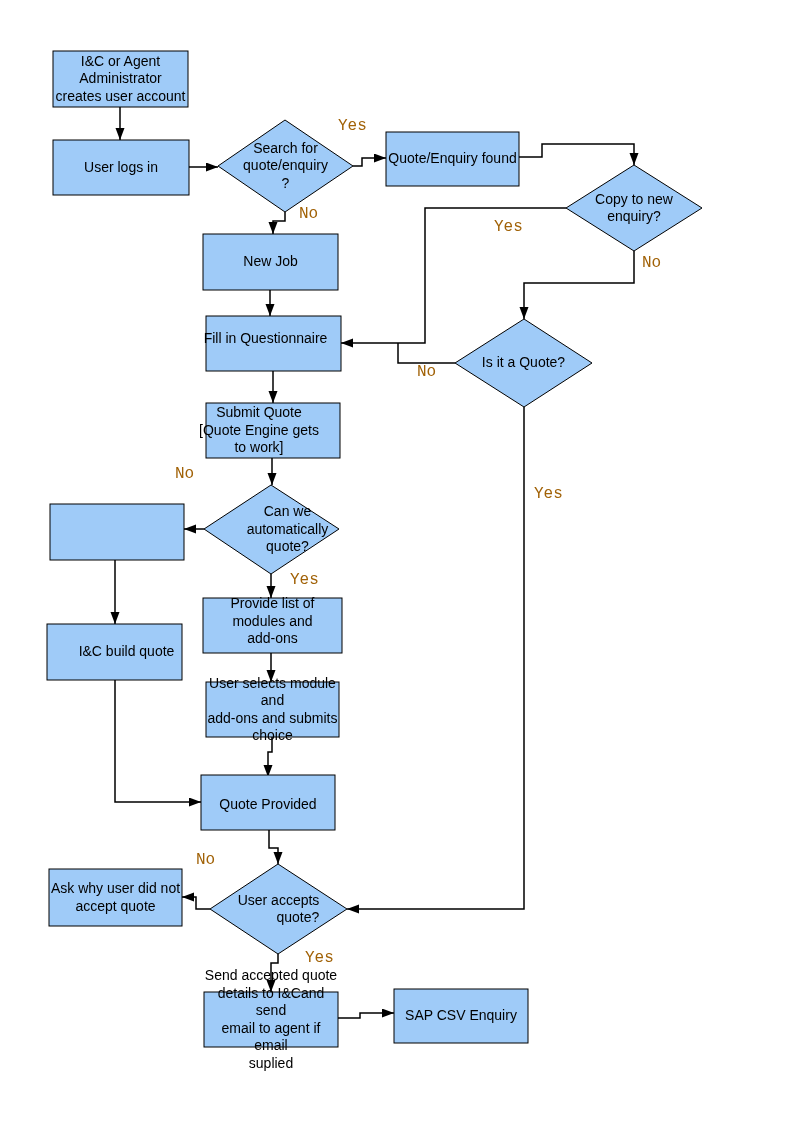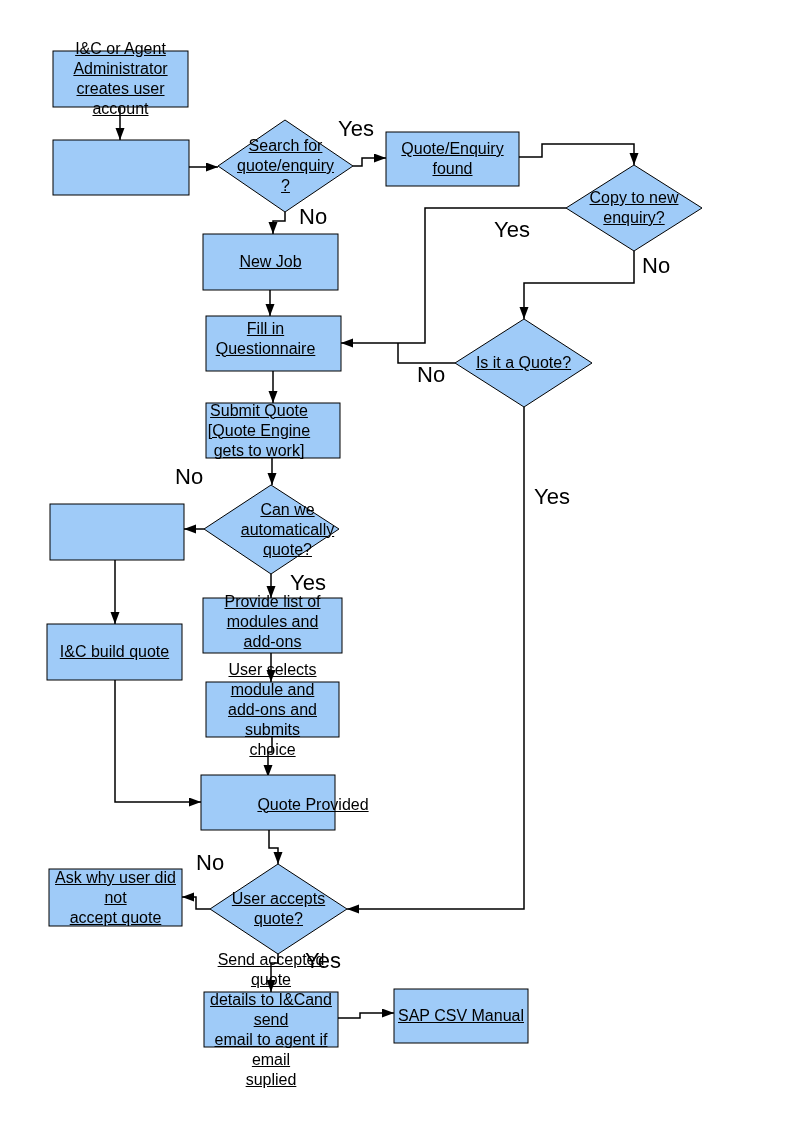--- a/index.html
+++ b/index.html
@@ -9,47 +9,47 @@
     background:#ffffff;
     font-family:"Liberation Sans", sans-serif;
     color:#000000;
     overflow:hidden;
   }
   #shapes{position:absolute;left:0;top:0;}
   .node-label{
     position:absolute;
     display:flex;align-items:center;justify-content:center;
     text-align:center;
-    font-size:16px;line-height:1.25;
+    font-size:14px;line-height:1.25;
     white-space:pre-line;
     pointer-events:none;
-    text-decoration:underline;
   }
   .bl{
     position:absolute;
-    font-size:22px;line-height:1;
-    color:#000000;
+    font-size:16px;line-height:1;
+    color:#a16207;
+    font-family:Liberation Mono, monospace;
   }
   
   .n-create{left:53px;top:51px;width:135px;height:56px;}
   .n-login{left:53px;top:140px;width:136px;height:55px;}
   .n-search{left:218px;top:120px;width:135px;height:92px;}
   .n-found{left:386px;top:132px;width:133px;height:54px;}
   .n-copy{left:566px;top:165px;width:136px;height:86px;}
   .n-newjob{left:203px;top:234px;width:135px;height:56px;}
   .n-fillq{left:198px;top:316px;width:135px;height:45px;}
   .n-isquote{left:455px;top:319px;width:137px;height:88px;}
   .n-submit{left:192px;top:403px;width:134px;height:55px;}
   .n-canauto{left:220px;top:485px;width:135px;height:89px;}
   .n-manual{left:50px;top:504px;width:134px;height:56px;}
-  .n-icbuild{left:47px;top:624px;width:135px;height:56px;}
+  .n-icbuild{left:47px;top:624px;width:135px;height:56px;padding-left:12px;}
   .n-provide{left:203px;top:598px;width:139px;height:47px;}
   .n-selects{left:206px;top:682px;width:133px;height:55px;}
-  .n-provided{left:201px;top:775px;width:134px;height:59px;margin-left:45px;}
-  .n-accepts{left:210px;top:864px;width:137px;height:90px;}
+  .n-provided{left:201px;top:775px;width:134px;height:59px;}
+  .n-accepts{left:210px;top:864px;width:137px;height:90px;text-align:right;}
   .n-askwhy{left:49px;top:869px;width:133px;height:57px;}
   .n-send{left:204px;top:992px;width:134px;height:55px;}
   .n-sap{left:394px;top:989px;width:134px;height:54px;}
   
   .bl-search-yes{left:338px;top:118px;}
   .bl-search-no{left:299px;top:206px;}
   .bl-copy-yes{left:494px;top:219px;}
   .bl-copy-no{left:642px;top:255px;}
   .bl-isquote-no{left:417px;top:364px;}
   .bl-isquote-yes{left:534px;top:486px;}
@@ -113,20 +113,21 @@
       <rect x="201" y="775" width="134" height="55"></rect>
       <polygon points="278,864 347,909 278,954 210,909"></polygon>
       <rect x="49" y="869" width="133" height="57"></rect>
       <rect x="204" y="992" width="134" height="55"></rect>
       <rect x="394" y="989" width="134" height="54"></rect>
     </g>
   </svg>
 
   <div class="node-label n-create">I&amp;C or Agent Administrator
 creates user account</div>
+  <div class="node-label n-login">User logs in</div>
   <div class="node-label n-found">Quote/Enquiry found</div>
   <div class="node-label n-search">Search for
 quote/enquiry
 ?</div>
   <div class="node-label n-copy">Copy to new
 enquiry?</div>
   <div class="node-label n-newjob">New Job</div>
   <div class="node-label n-fillq">Fill in Questionnaire</div>
   <div class="node-label n-isquote">Is it a Quote?</div>
   <div class="node-label n-submit">Submit Quote
@@ -142,21 +143,21 @@
 choice</div>
   <div class="node-label n-provided">Quote Provided</div>
   <div class="node-label n-accepts">User accepts
 quote?</div>
   <div class="node-label n-askwhy">Ask why user did not
 accept quote</div>
   <div class="node-label n-send">Send accepted quote
 details to I&amp;Cand send
 email to agent if email
 suplied</div>
-  <div class="node-label n-sap">SAP CSV Manual</div>
+  <div class="node-label n-sap">SAP CSV Enquiry</div>
 
   <div class="bl bl-search-yes">Yes</div>
   <div class="bl bl-search-no">No</div>
   <div class="bl bl-copy-yes">Yes</div>
   <div class="bl bl-copy-no">No</div>
   <div class="bl bl-isquote-no">No</div>
   <div class="bl bl-isquote-yes">Yes</div>
   <div class="bl bl-canauto-no">No</div>
   <div class="bl bl-canauto-yes">Yes</div>
   <div class="bl bl-accepts-no">No</div>

